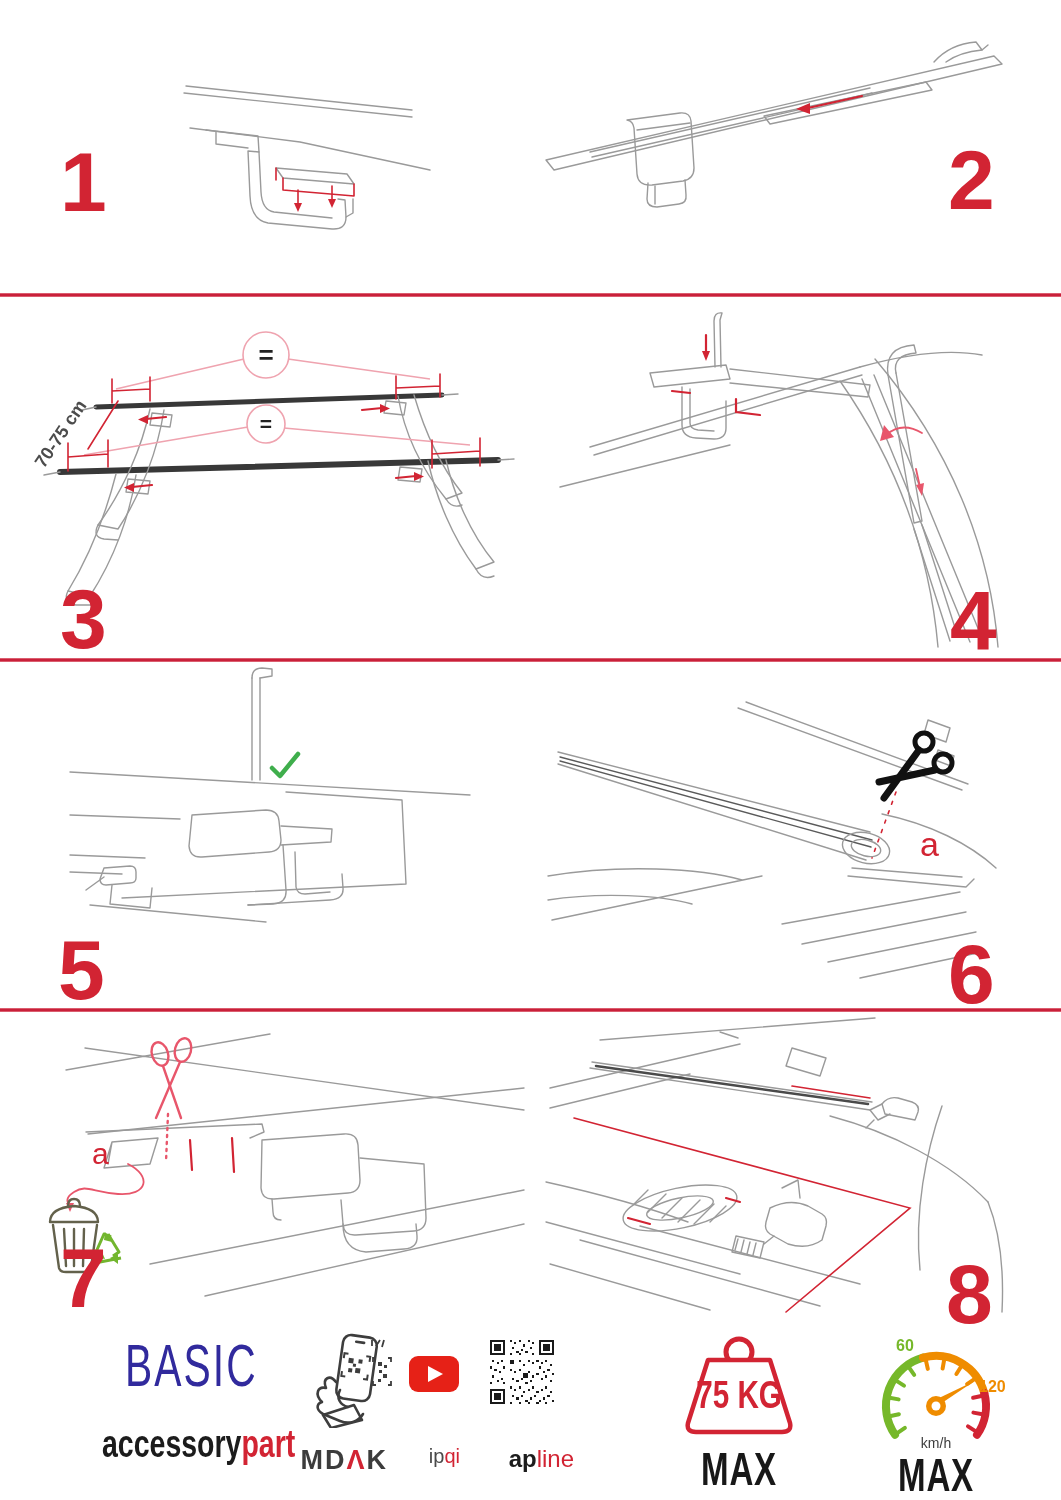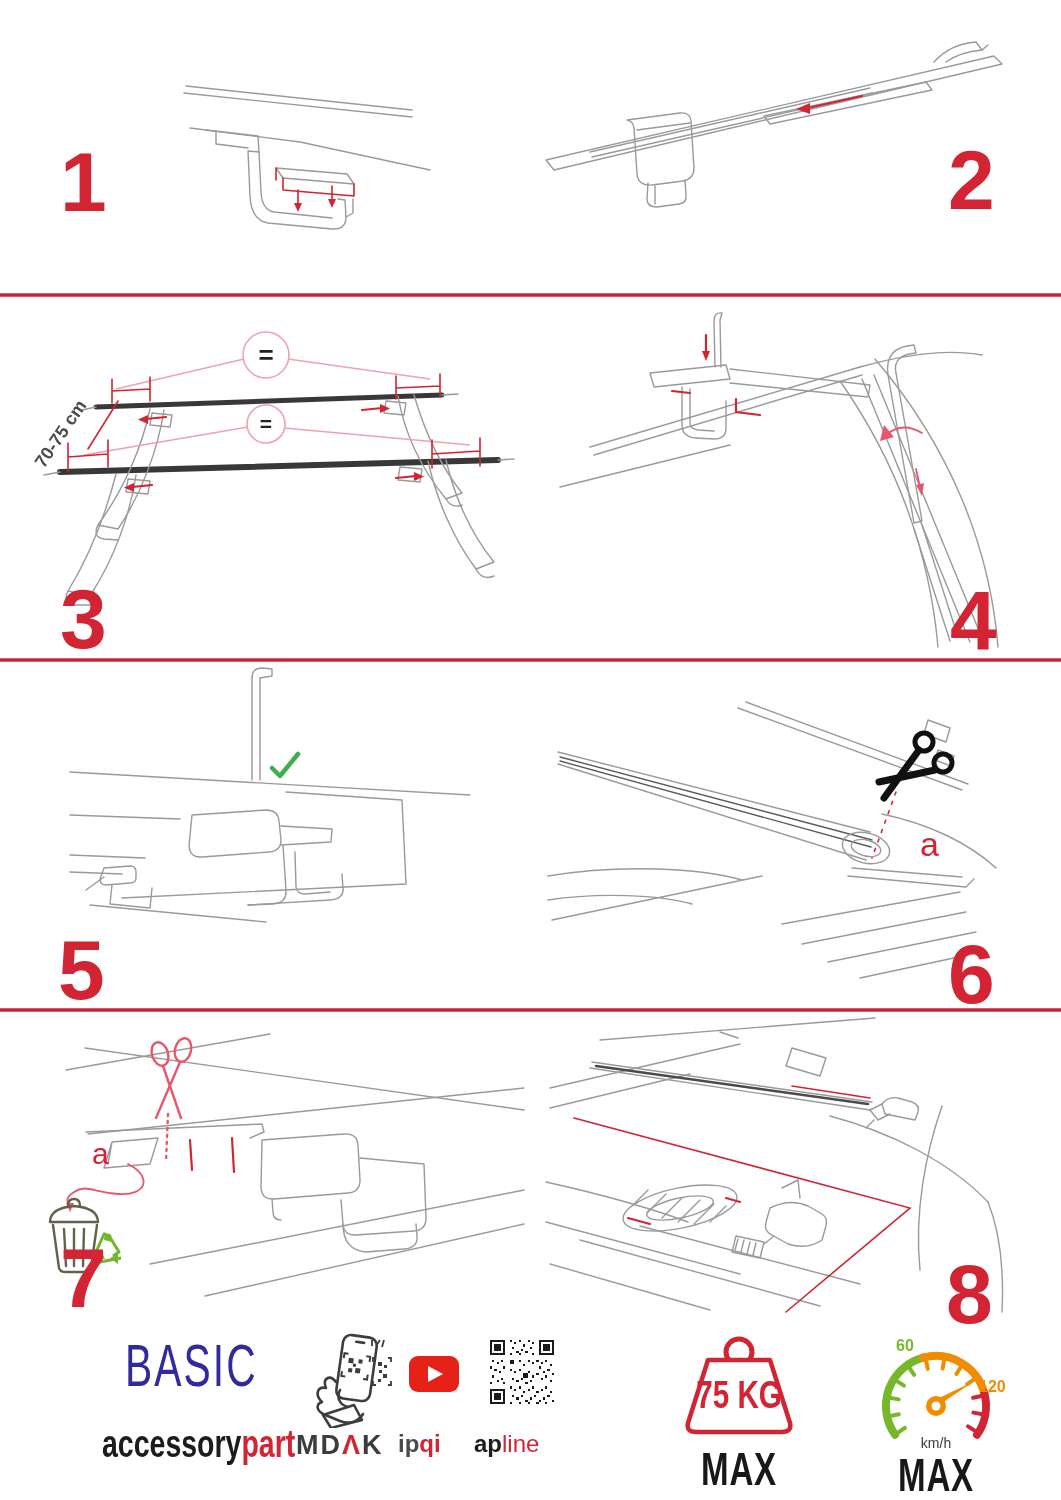--- a/index.html
+++ b/index.html
@@ -22,24 +22,24 @@
   .rl{stroke:#e8566b;fill:none;stroke-width:1.8;stroke-linecap:round;}
   .rlf{fill:#e8566b;stroke:none;}
   text{font-family:"Liberation Sans",sans-serif;}
   .svg-red-label{fill:#d22433;font-weight:700;}
   
   .footer{position:relative;height:170px;width:1061px;}
   .brand{position:absolute;left:70px;top:4px;width:200px;margin-left:32px;}
   .brand-title{display:block;font-size:60px;font-weight:400;color:#312a9d;letter-spacing:3px;transform:scaleX(.68);transform-origin:left top;margin-left:23px;line-height:1.05;}
   .brand-name{display:block;font-size:38px;font-weight:700;transform:scaleX(.75);transform-origin:left top;margin-top:26px;white-space:nowrap;letter-spacing:0;}
   .brand-black{color:#1c1c1c}.brand-red{color:#d22433}
-  .logo-label{position:absolute;top:100px;text-align:left;white-space:nowrap;}
+  .logo-label{position:absolute;top:115px;text-align:right;white-space:nowrap;}
   .lbl-mdak{left:296px;width:92px;font-size:27px;font-weight:700;color:#3c3c3c;letter-spacing:2px;}
   .lbl-mdak .lam{color:#d22433;}
-  .lbl-ipqi{left:398px;width:62px;font-size:24px;font-weight:700;color:#4a4a4a;}
+  .lbl-ipqi{left:398px;width:62px;font-size:20px;font-weight:400;color:#4a4a4a;}
   .lbl-ipqi .red{color:#d22433;}
   .lbl-apline{left:474px;width:100px;font-size:24px;font-weight:700;color:#1c1c1c;}
   .lbl-apline .red{color:#d22433;font-weight:400;}
   .maxlbl{position:absolute;font-size:46px;font-weight:700;color:#181818;text-align:center;transform:scaleX(.72);transform-origin:center top;letter-spacing:1px;line-height:1;}
   .icon-abs{position:absolute;}
 </style>
 </head>
 <body>
 
 <div class="page">

